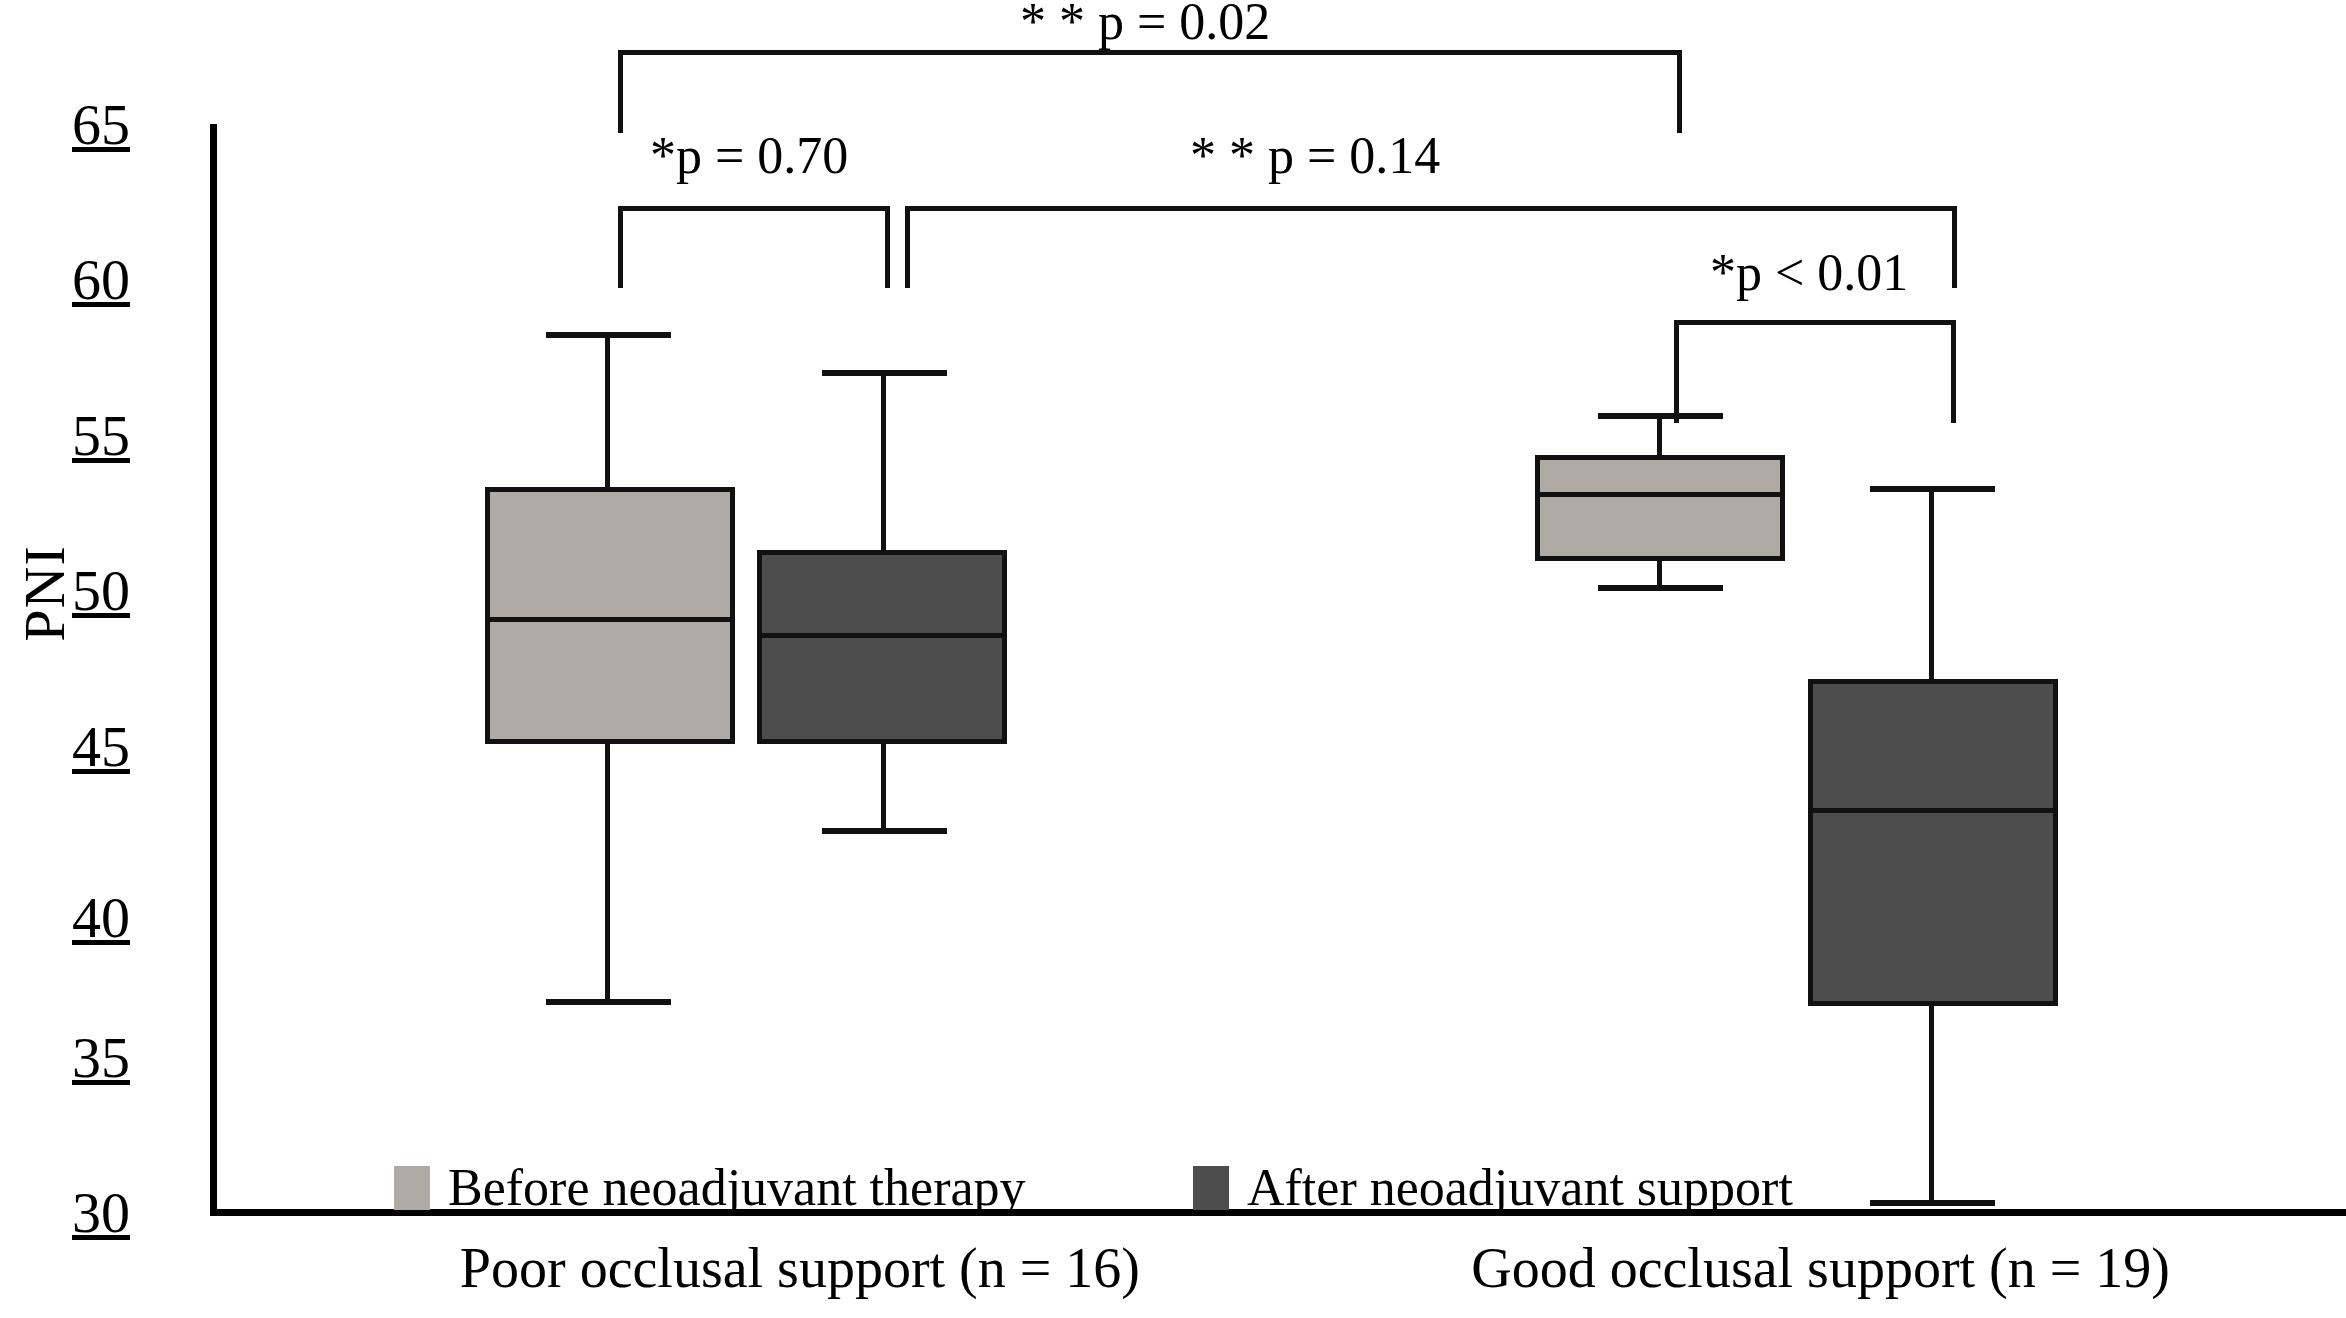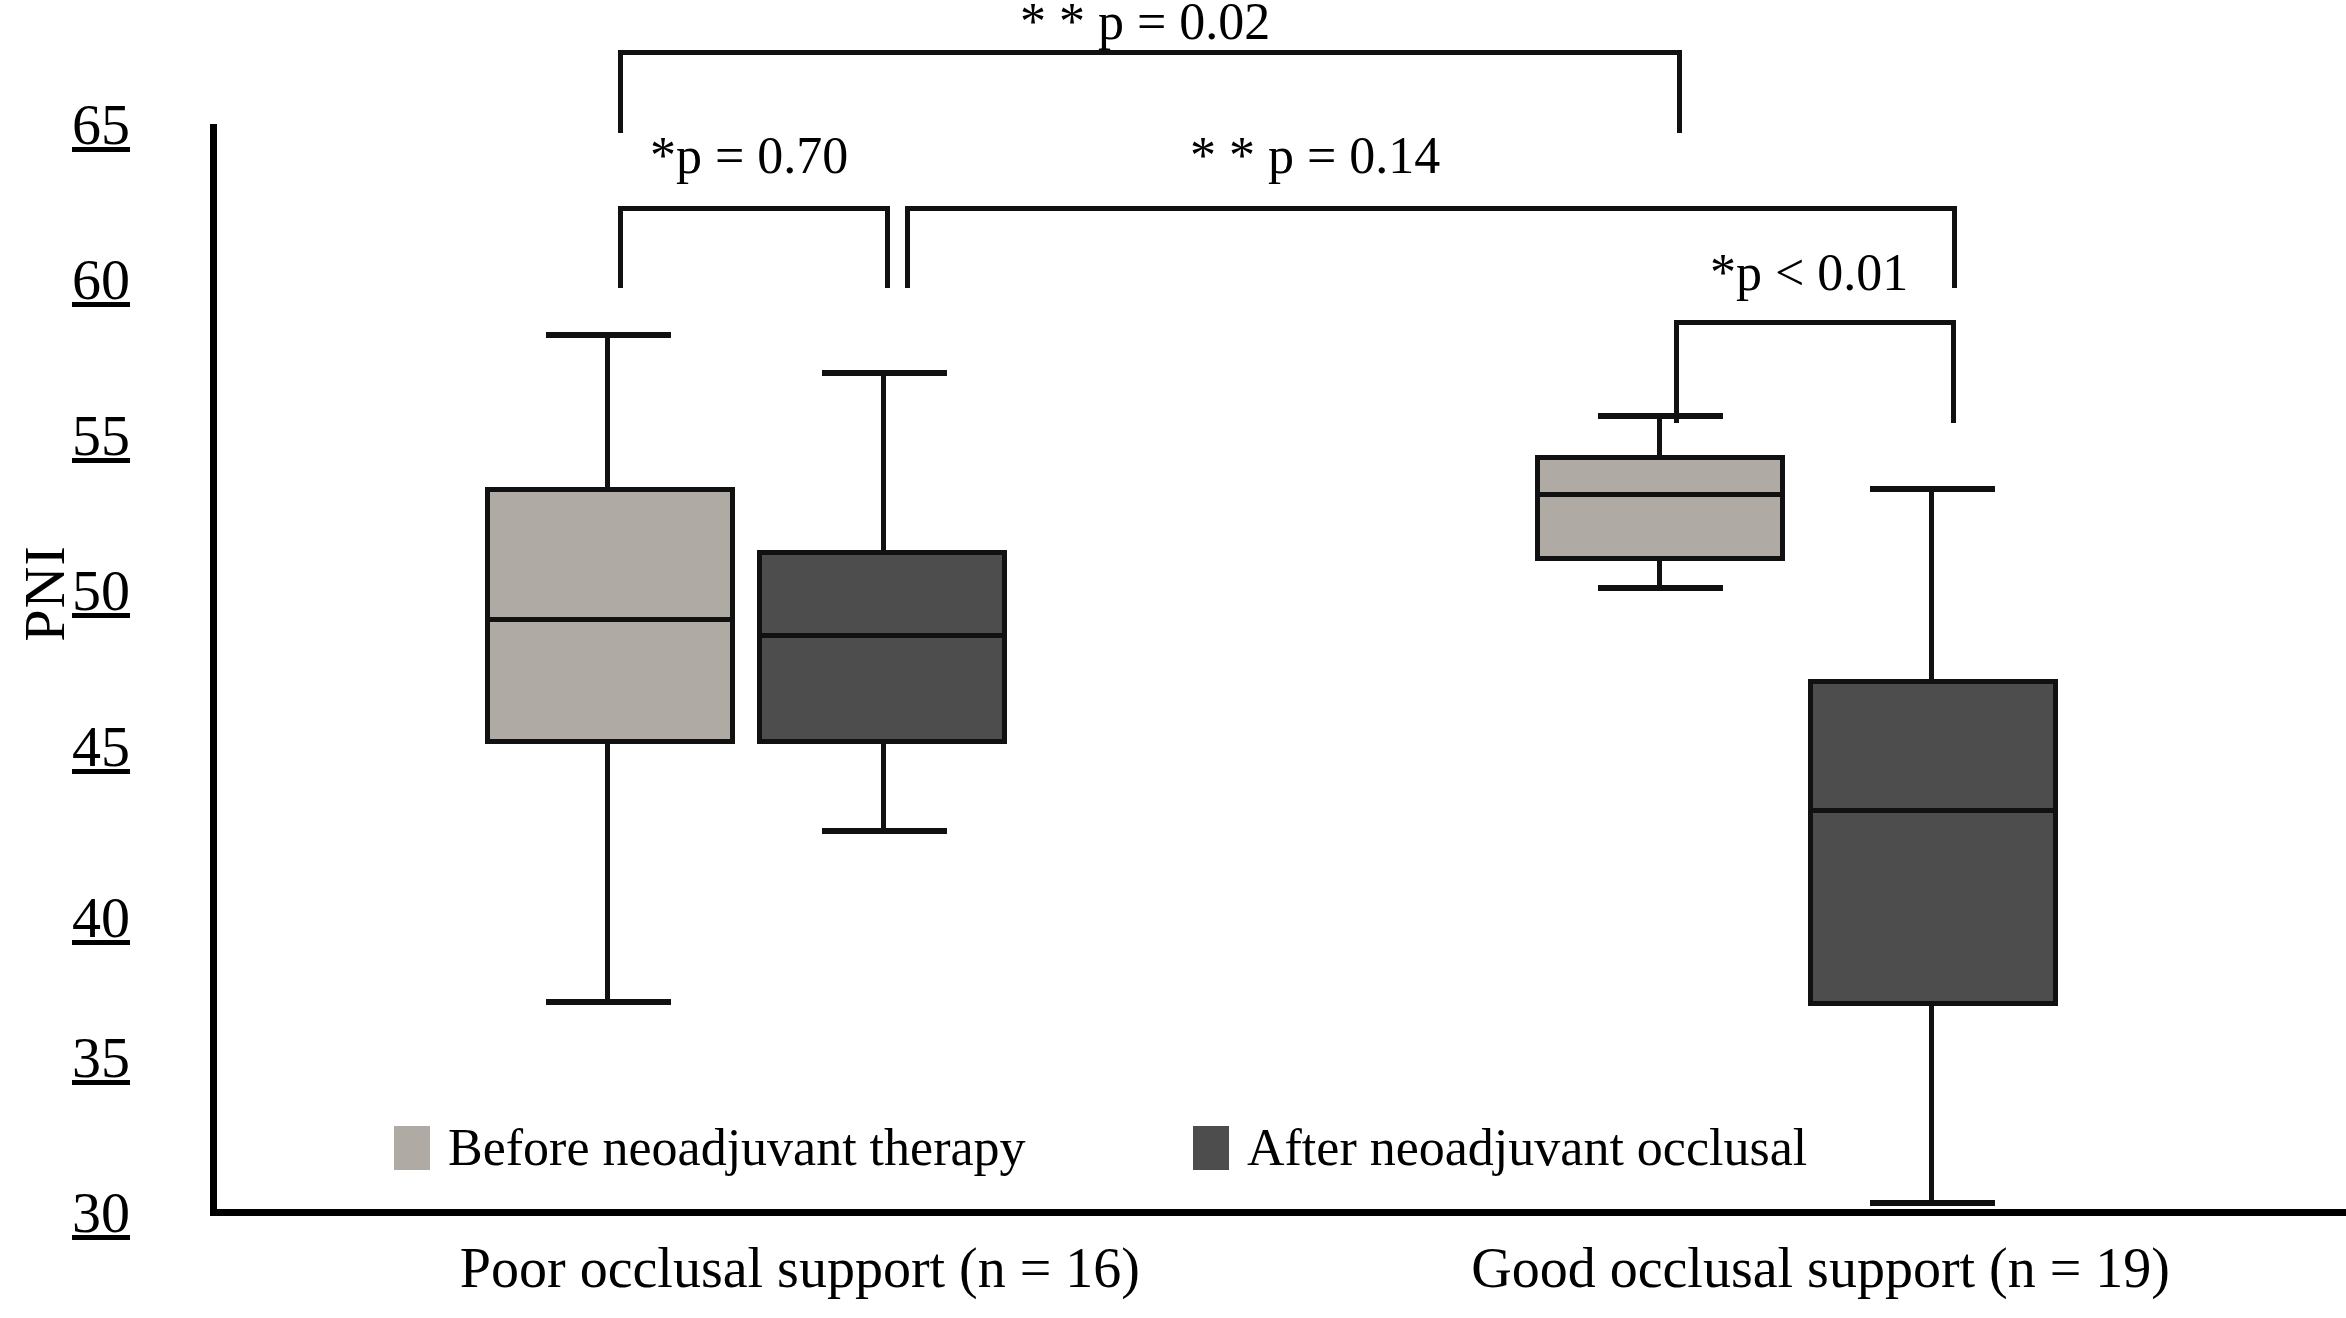--- a/index.html
+++ b/index.html
@@ -12,21 +12,21 @@
   .xaxis-line{position:absolute;background:#000;}
   .boxwrap{position:absolute;}
   .boxrect{position:absolute;border:5px solid #111;box-sizing:border-box;}
   .median{position:absolute;background:#111;height:5px;}
   .whisker{position:absolute;background:#111;width:5px;}
   .cap{position:absolute;background:#111;height:6px;}
   .pbracket{position:absolute;}
   .pbracket .hline{position:absolute;background:#111;height:5px;}
   .pbracket .vl,.pbracket .vr{position:absolute;background:#111;width:5px;}
   .plabel{position:absolute;font-size:52px;white-space:nowrap;}
-  .legend{position:absolute;display:flex;align-items:center;}
+  .legend{position:absolute;display:flex;align-items:center;margin-top:40px;}
   .legend .sw{width:36px;height:44px;display:inline-block;margin-right:18px;}
   .legend .lg-txt{font-size:52px;white-space:nowrap;}
   .catlabel{position:absolute;font-size:56px;white-space:nowrap;text-align:right;}
 </style>
 </head>
 <body>
 
 <div id="root">
 
   <div class="axis-label-y">PNI</div>
@@ -106,19 +106,19 @@
     <div class="vr" style="left:1951px;top:320px;height:103px;"></div>
   </div>
   <div class="plabel" style="left:1710px;top:243px;">*p &lt; 0.01</div>
 
   <div class="legend" style="left:394px;top:1118px;">
     <span class="sw" style="background:#b0aaa5;"></span>
     <span class="lg-txt">Before neoadjuvant therapy</span>
   </div>
   <div class="legend" style="left:1193px;top:1118px;">
     <span class="sw" style="background:#4d4d4d;"></span>
-    <span class="lg-txt">After neoadjuvant occlusal</span>
+    <span class="lg-txt">After neoadjuvant support</span>
   </div>
 
   <div class="catlabel" style="left:380px;top:1236px;width:760px;">Poor occlusal support (n = 16)</div>
   <div class="catlabel" style="left:1390px;top:1236px;width:780px;">Good occlusal support (n = 19)</div>
 
 </div>
 
 </body></html>

